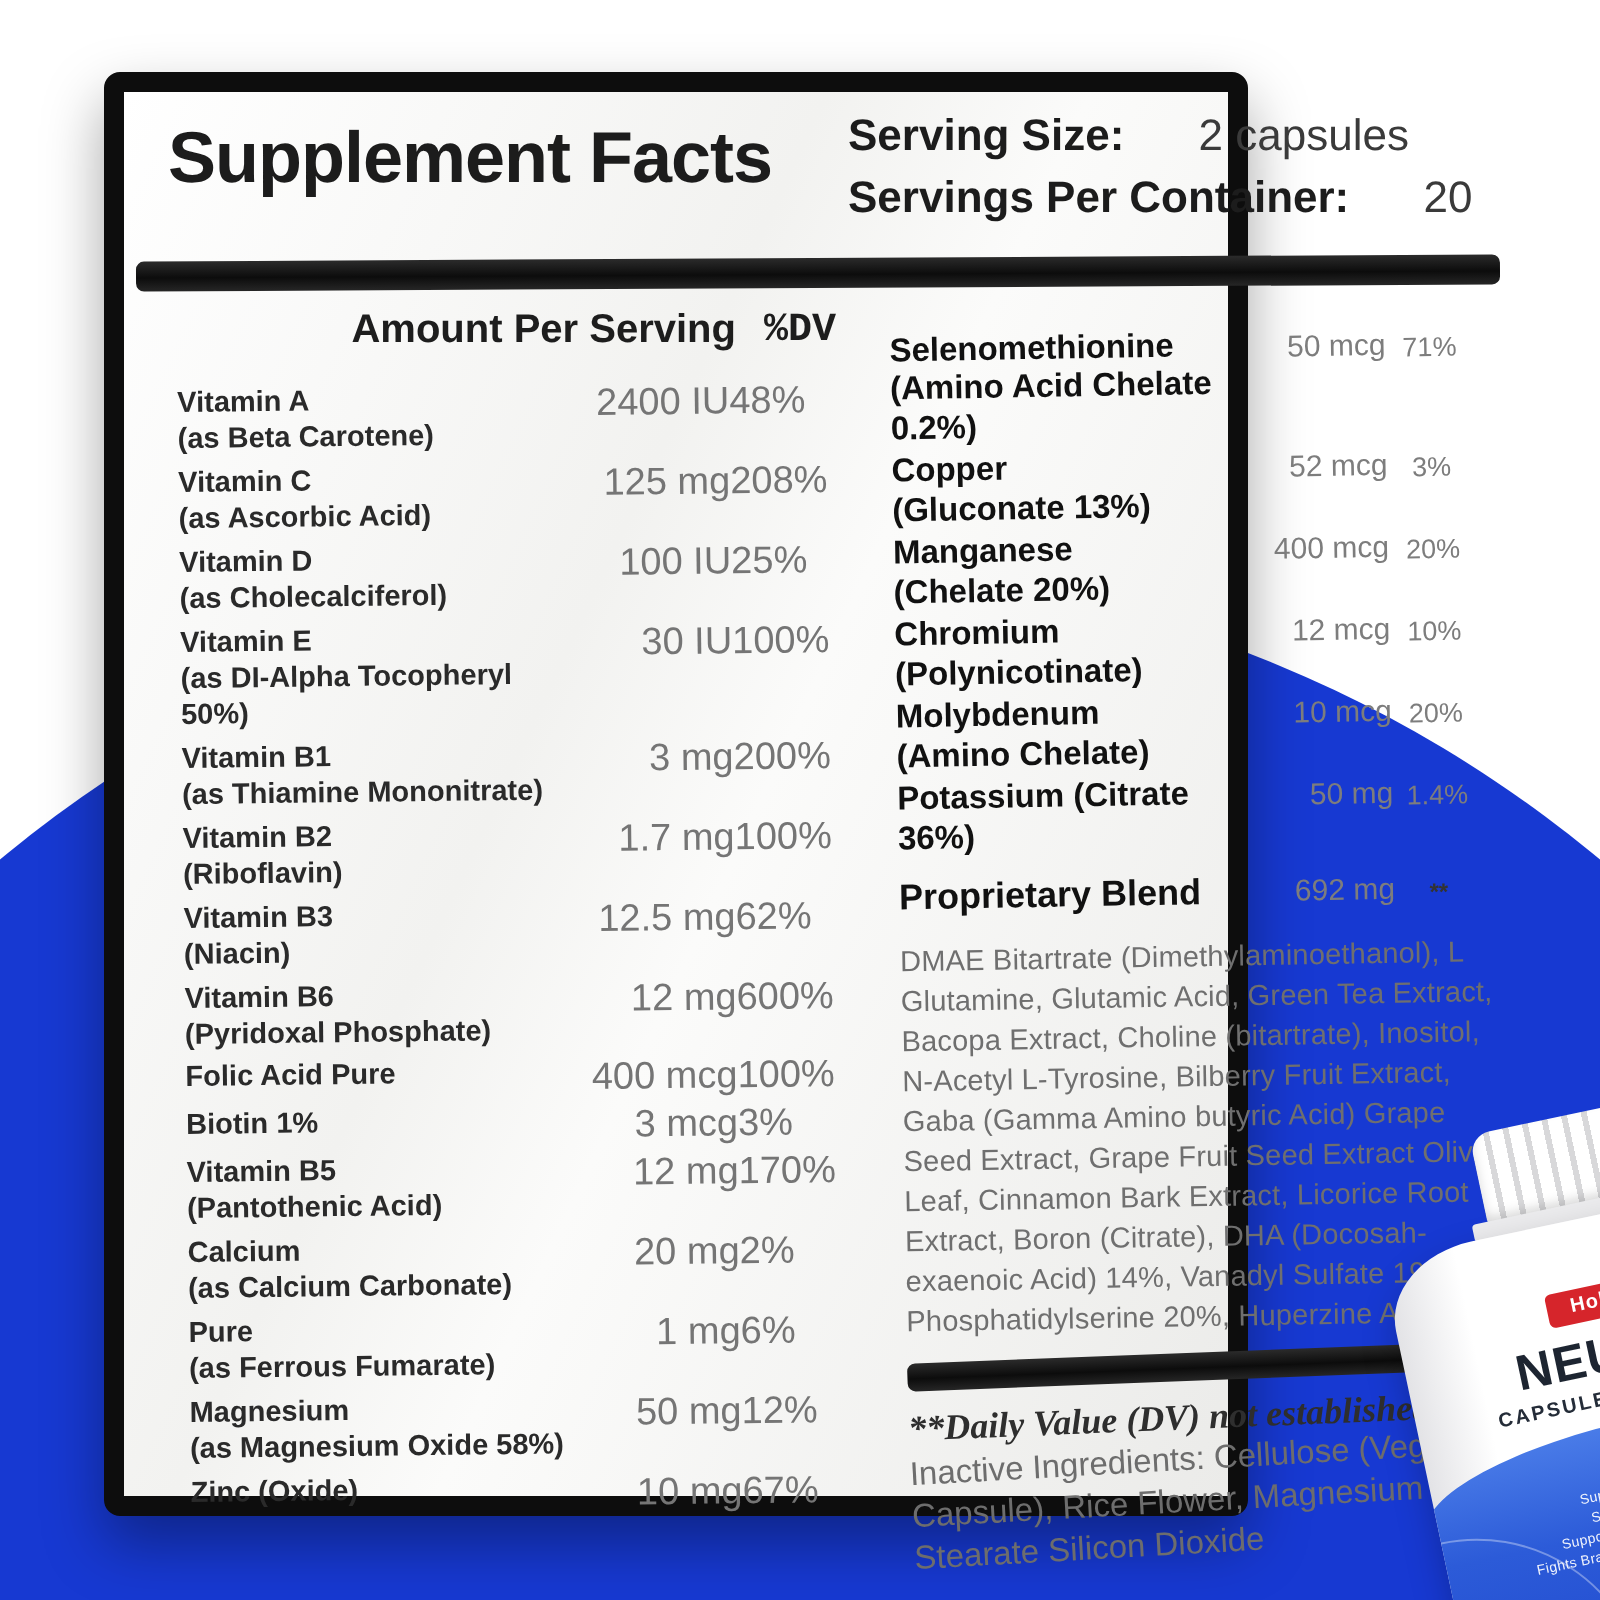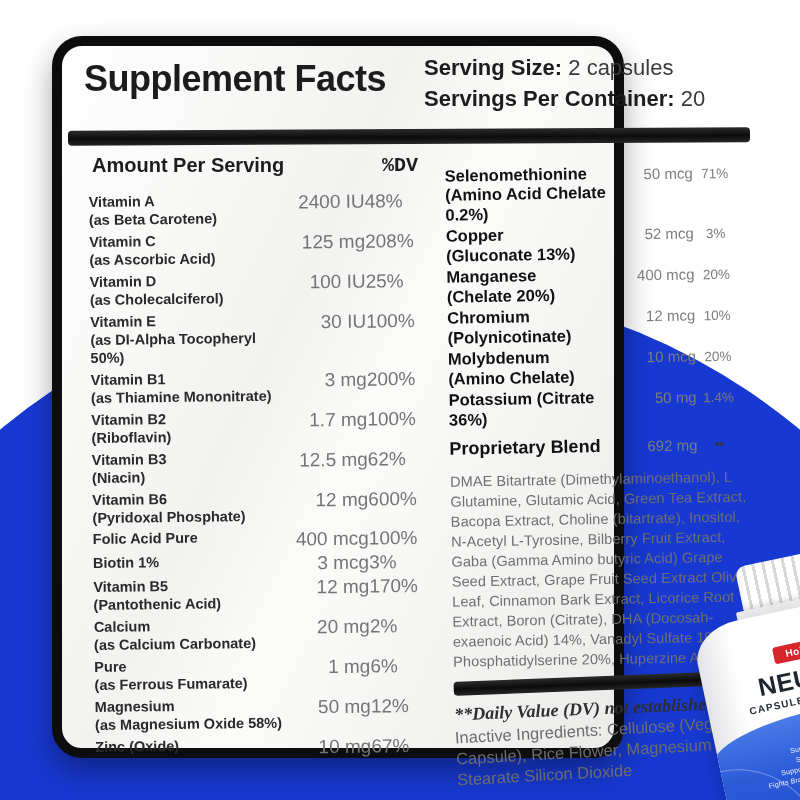--- a/index.html
+++ b/index.html
@@ -9,41 +9,41 @@
     font-family:"Liberation Sans","DejaVu Sans",sans-serif;
   }
   
   .blue-blob{
     position:absolute;left:-225px;top:285px;width:1250px;height:1250px;
     border-radius:50%;background:#1739d2;
   }
   
   .card{
     position:absolute;left:52px;top:36px;width:572px;height:722px;
-    box-sizing:border-box;border:10px solid #0d0d0d;border-radius:30px;
+    box-sizing:border-box;border:10px solid #0d0d0d;border-radius:8px;
     background:linear-gradient(115deg,#ffffff 0%,#f2f2f0 40%,#fbfbfa 55%,#ebebe9 100%);
     box-shadow:0 14px 30px rgba(0,0,0,.35);
     z-index:2;
   }
   .sf-title{
     position:absolute;left:22px;top:12px;
     font-size:36px;font-weight:800;letter-spacing:-.5px;color:#1c1c1c;
   }
   .serving-block{position:absolute;left:362px;top:6px;color:#1c1c1c;}
   .serving-line{font-size:22px;line-height:31px;white-space:nowrap;}
   .serving-line b{font-weight:800;}
-  .serving-line .val{font-weight:400;color:#3a3a3a;}
+  .serving-line .val{font-weight:400;color:#3a3a3a;margin-left:31px;}
   .bar{background:linear-gradient(180deg,#2b2b2b,#0c0c0c 55%,#262626);border-radius:4px;}
   .bar1{position:absolute;left:6px;top:83px;width:682px;height:15px;transform:rotate(-.3deg);}
   
   .col-head{
     position:absolute;left:30px;top:108px;width:326px;display:flex;
     font-weight:800;font-size:20px;color:#1d1d1d;
   }
-  .col-head .aps{width:276px;text-align:left;}
+  .col-head .aps{width:276px;text-align:right;}
   .col-head .dvh{width:50px;text-align:right;font-family:Liberation Mono, monospace;}
   .col-left{position:absolute;left:30px;top:146px;width:326px;transform:rotate(-.7deg);}
   .lrow{display:flex;align-items:flex-start;margin-bottom:4px;}
   .lname{width:192px;font-size:14.5px;font-weight:700;color:#2a2a2a;line-height:1.24;}
   .lname .sub{display:block;}
   .lamt{width:84px;text-align:right;font-size:19px;line-height:19px;color:#757575;padding-top:1px;}
   .ldv{width:50px;font-size:19px;line-height:19px;color:#757575;padding-top:1px;}
   
   .col-right{position:absolute;left:388px;top:118px;width:308px;transform:rotate(-1deg);}
   .rrow{display:flex;align-items:flex-start;margin-bottom:2px;}

